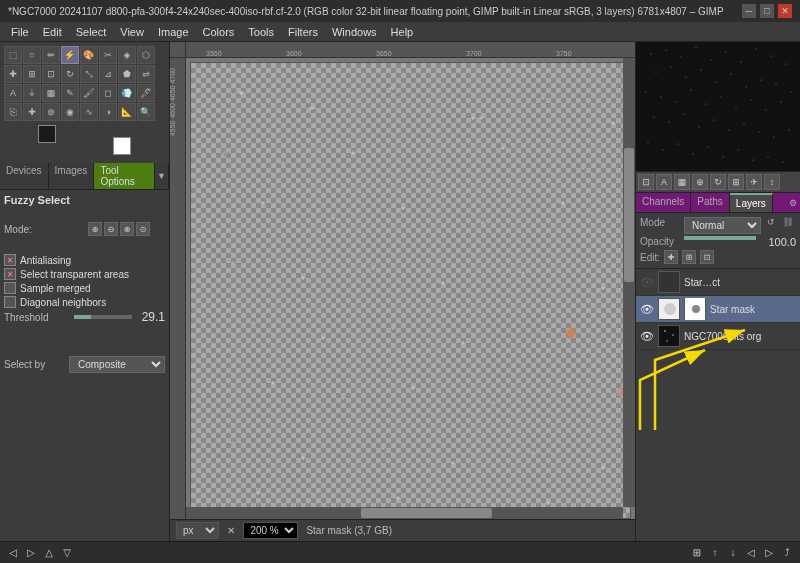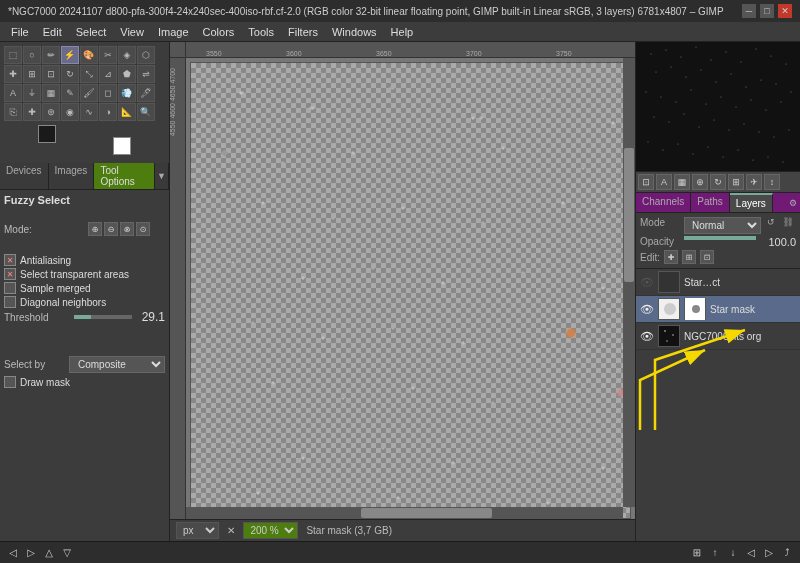--- a/index.html
+++ b/index.html
@@ -648,24 +648,20 @@
       <div class="select-row">
         <span class="select-label">Select by</span>
         <select class="option-dropdown">
           <option>Composite</option>
           <option>Red</option>
           <option>Green</option>
           <option>Blue</option>
         </select>
       </div>
 
-      <div class="checkbox-row">
-        <div style="width:12px;height:12px;background:#555;border:1px solid #888;cursor:pointer;"></div>
-        <span>Draw mask</span>
-      </div>
     </div>
   </div>
 
   <div id="canvas-area">
 
     <div id="canvas-corner"></div>
 
     <div id="canvas-ruler-top">
       <span class="ruler-num" style="left:20px;">3550</span>
       <span class="ruler-num" style="left:100px;">3600</span>
@@ -780,21 +776,21 @@
       <div class="scrollbar-v-thumb"></div>
     </div>
 
     <div id="canvas-status">
       <select style="background:#4a4a4a;border:1px solid #555;color:#ccc;font-size:10px;padding:1px 2px;">
         <option>px</option>
         <option>%</option>
         <option>mm</option>
       </select>
       <span>✕</span>
-      <select style="background:#4d7c0f;border:1px solid #555;color:#ccc;font-size:10px;padding:1px 2px;">
+      <select style="background:#000000;border:1px solid #555;color:#ccc;font-size:10px;padding:1px 2px;">
         <option>200 %</option>
         <option>100 %</option>
         <option>50 %</option>
         <option>25 %</option>
       </select>
       <span style="flex:1;">Star mask (3,7 GB)</span>
     </div>
   </div>
 
   <div id="right-panel">

